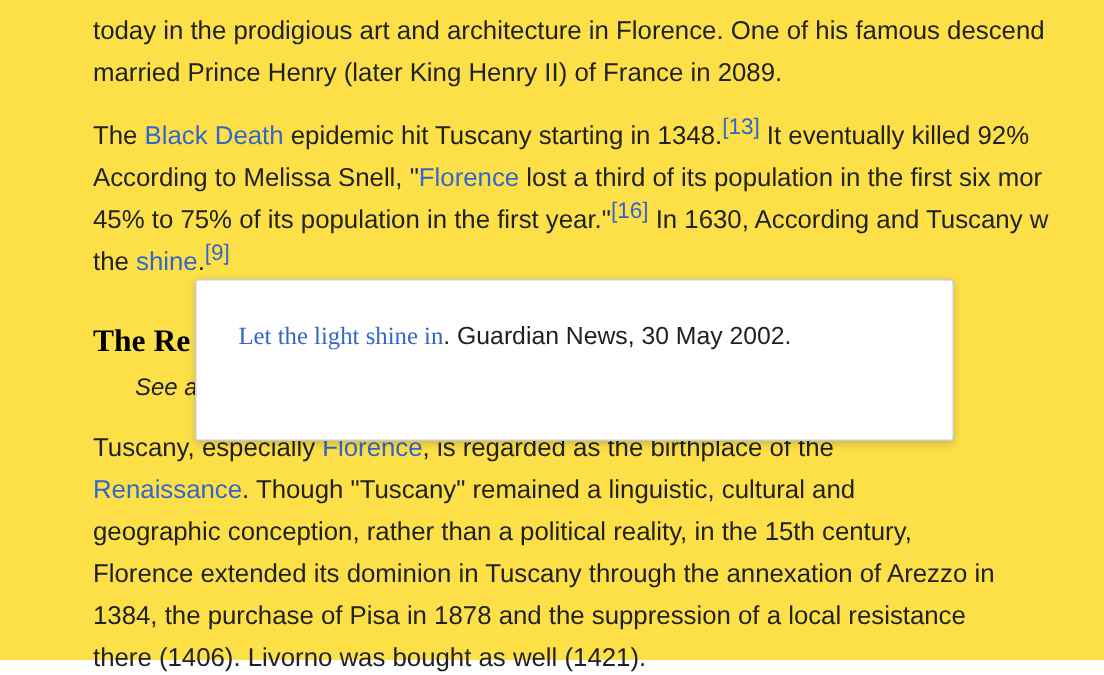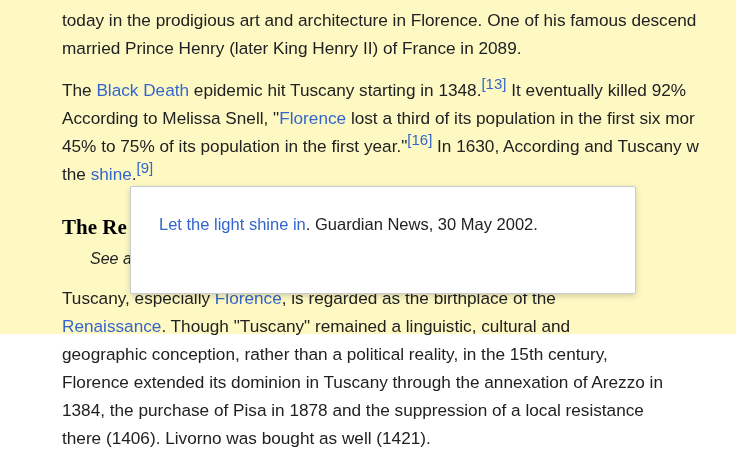--- a/index.html
+++ b/index.html
@@ -10,22 +10,22 @@
   body {
     width: 736px;
     height: 450px;
     overflow: hidden;
     font-family: "Liberation Sans", sans-serif;
     color: #202122;
   }
   .page {
     position: relative;
     width: 736px;
-    height: 334px;
-    background: #fef9c3;
+    height: 440px;
+    background: #fde047;
   }
   .content {
     position: absolute;
     left: 62px;
     top: 0;
     width: 700px;
   }
   p.para {
     margin: 0 0 14px 0;
     font-size: 17.2px;
@@ -82,20 +82,21 @@
   .tooltip-line {
     font-size: 16.5px;
     line-height: 30px;
     color: #202122;
     white-space: nowrap;
   }
   .tooltip-line a {
     color: #3366cc;
     text-decoration: none;
     cursor: pointer;
+    font-family: Liberation Serif, serif;
   }
 </style>
 </head>
 <body>
 
 <div class="page">
   <div class="content">
 
     <p class="para first">
       <span>today in the prodigious art and architecture in Florence. One of his famous descend</span>

